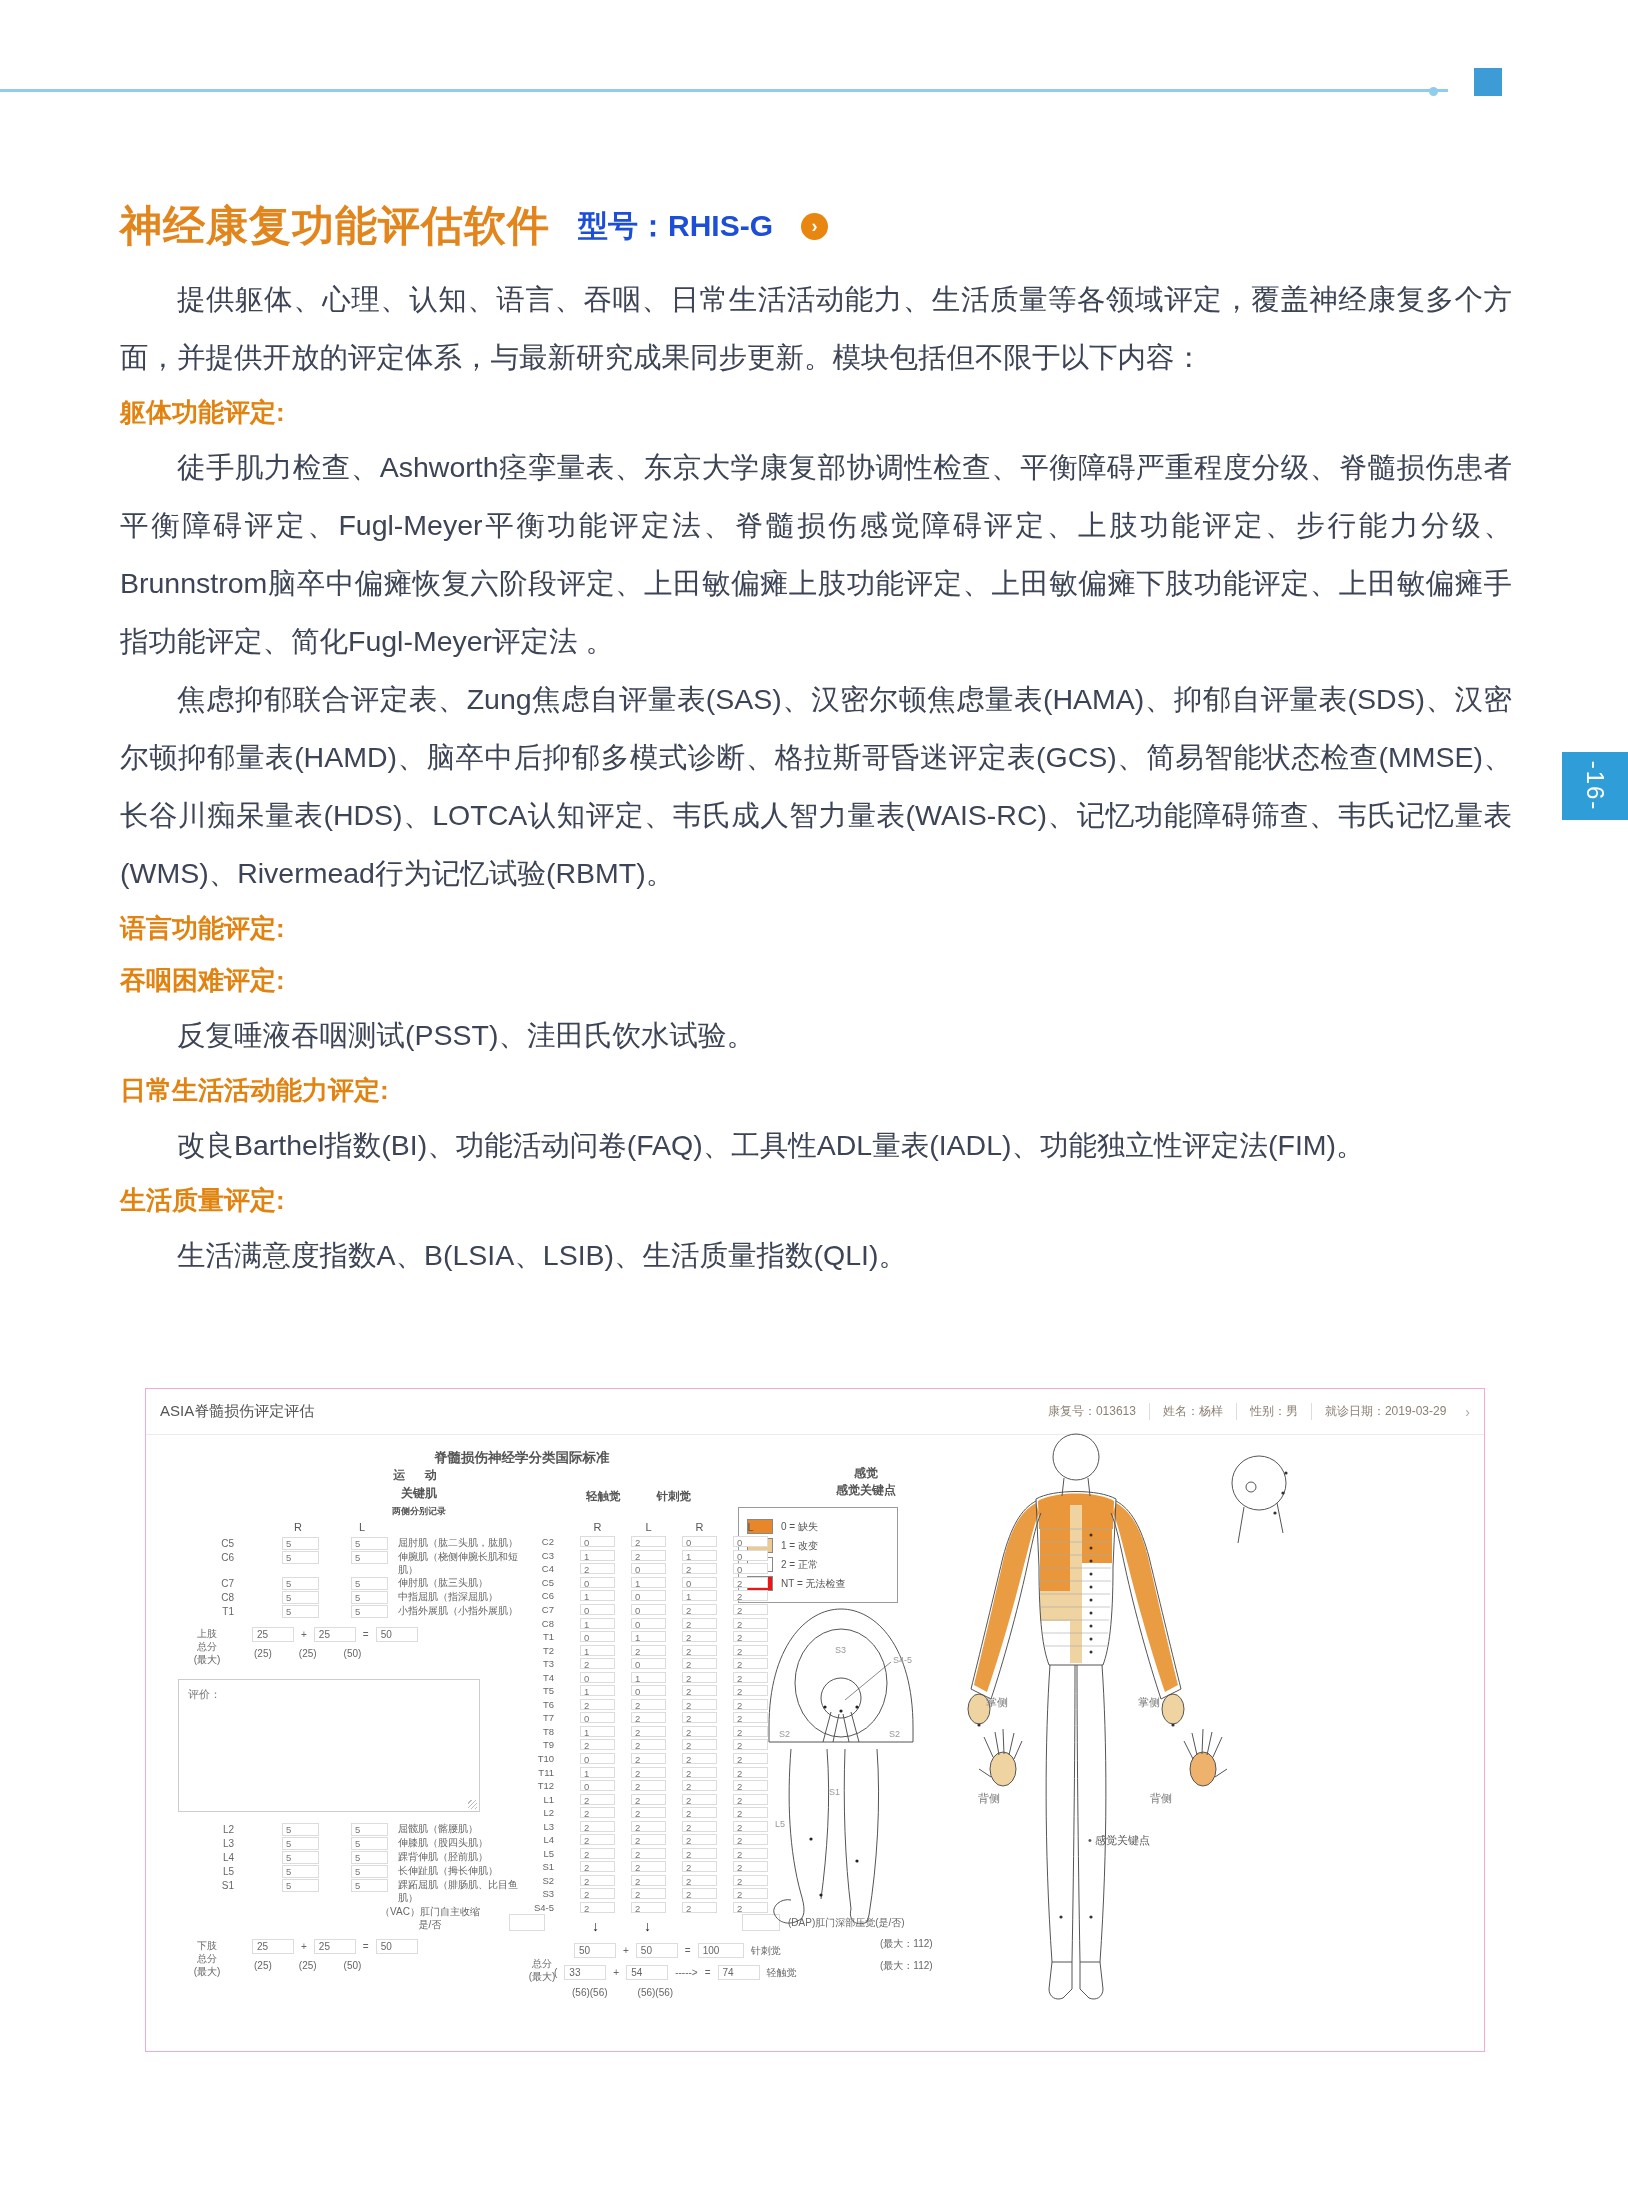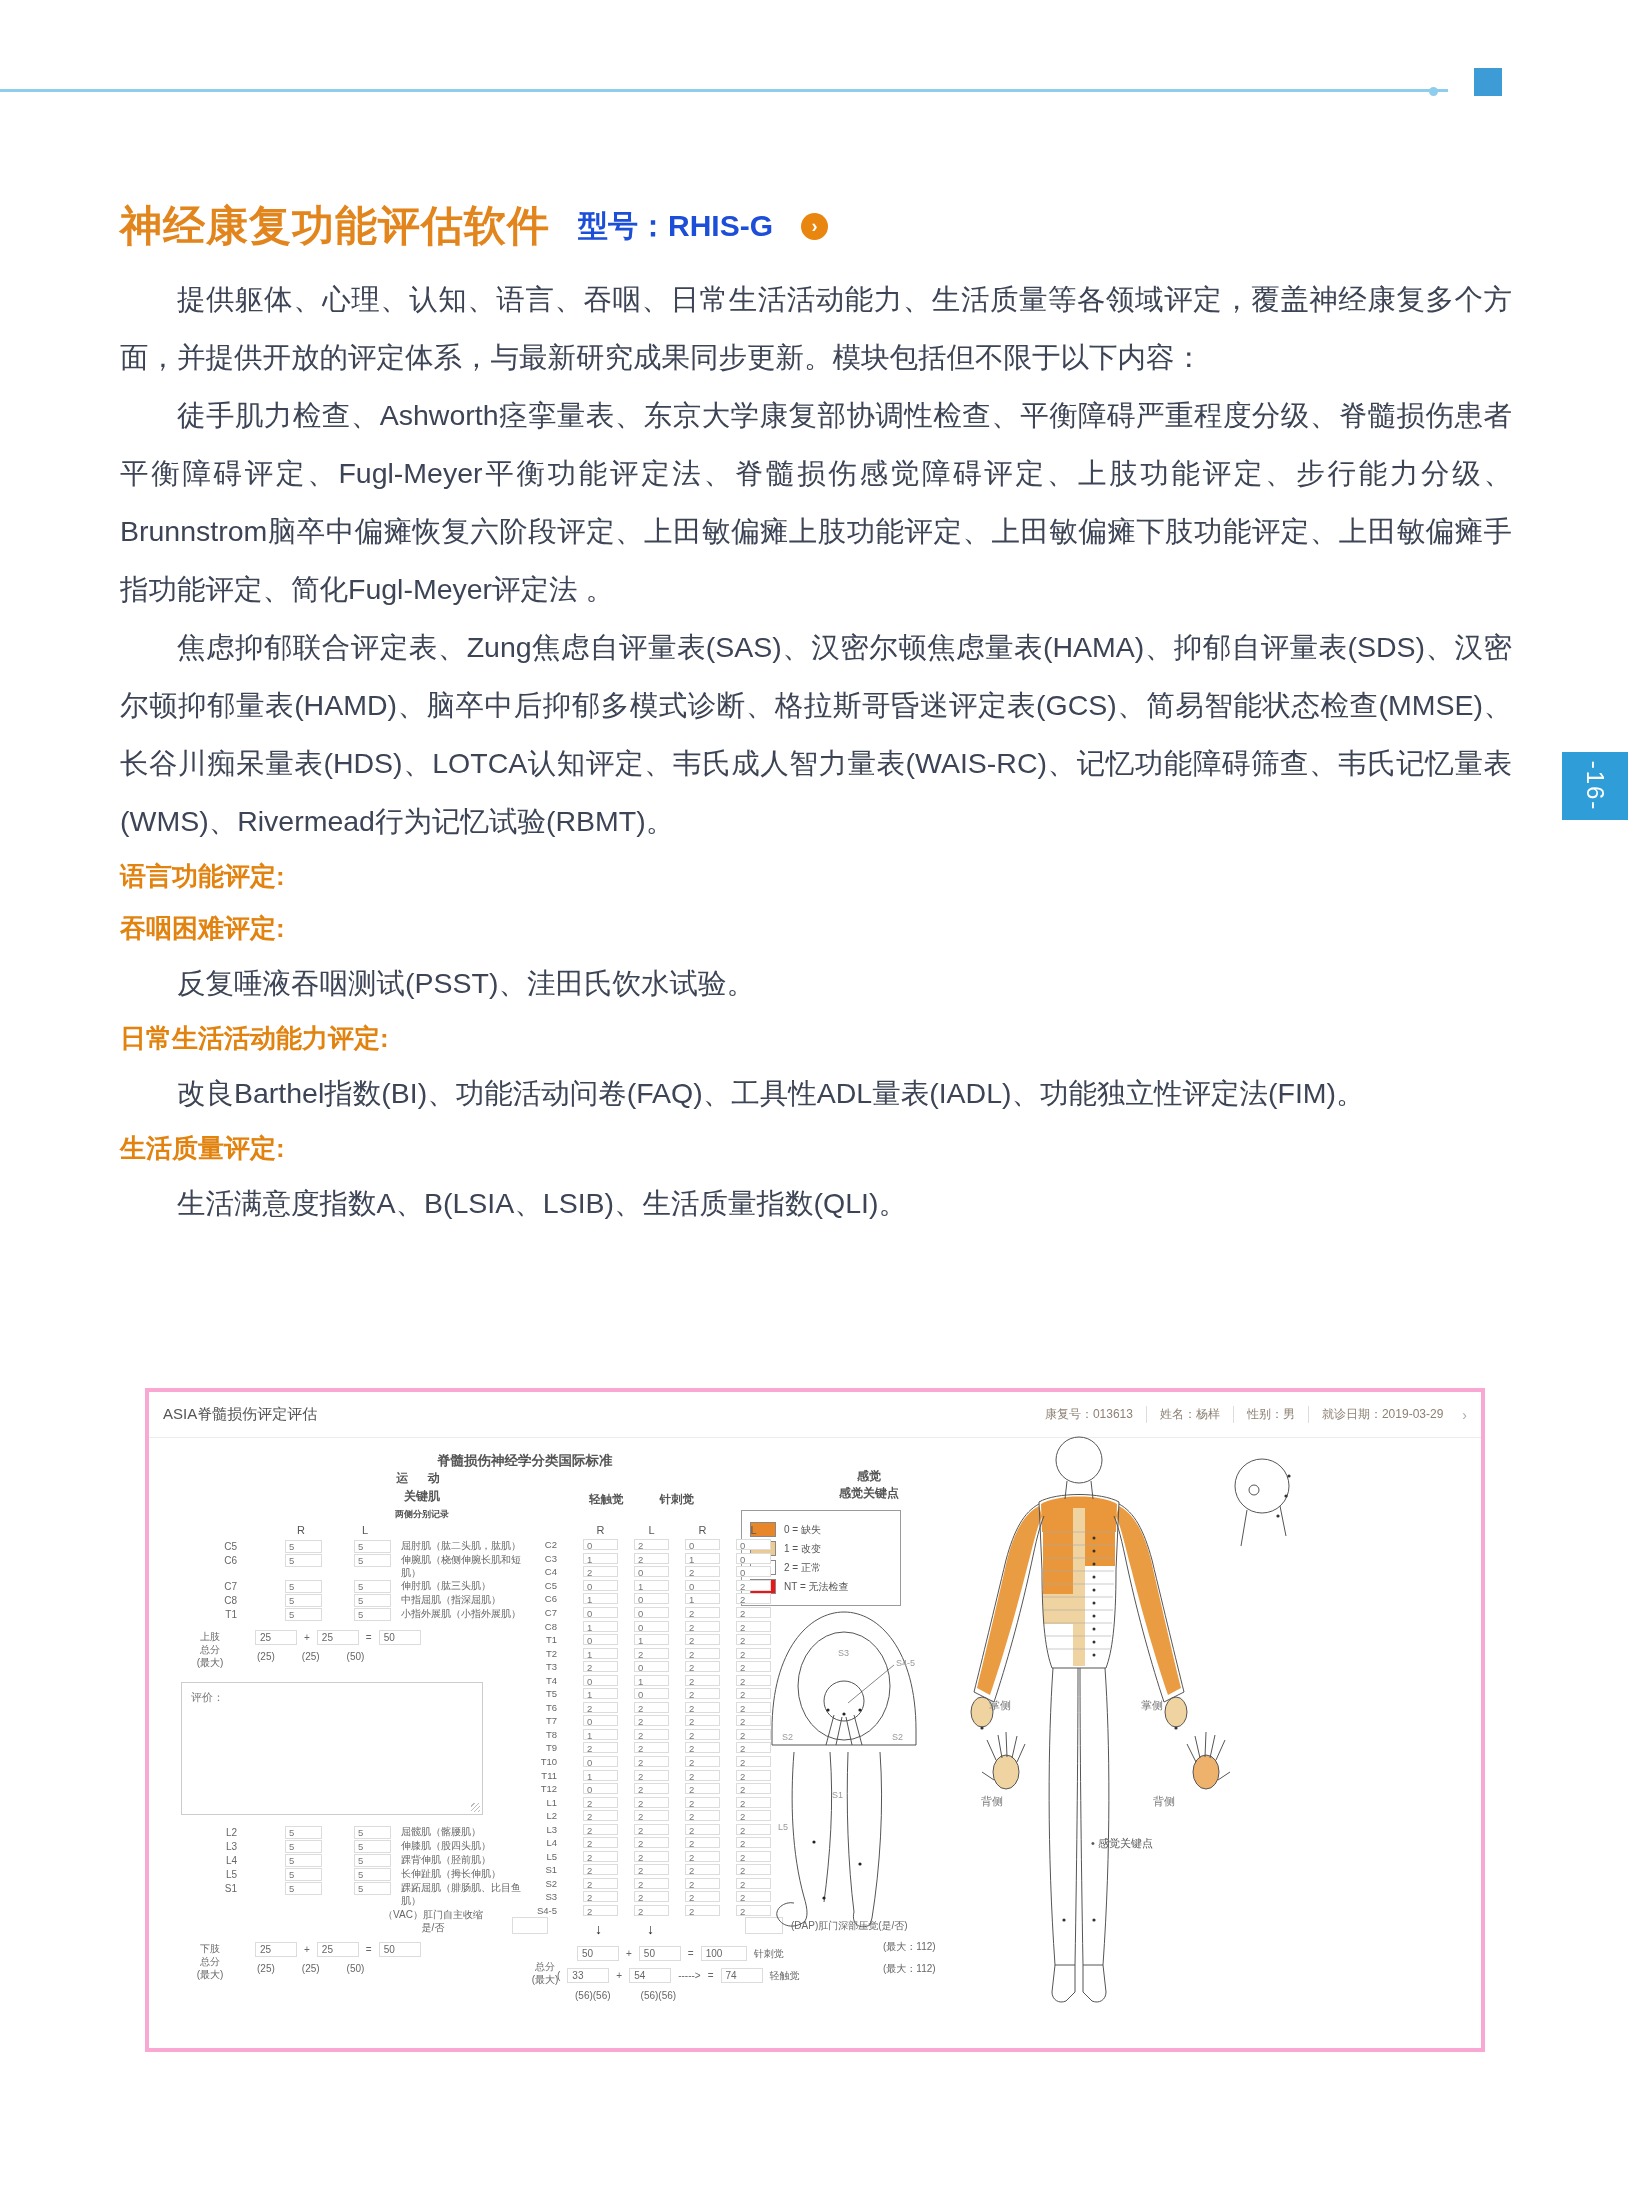--- a/index.html
+++ b/index.html
@@ -25,21 +25,21 @@
   .go-icon{
     width:27px;height:27px;border-radius:50%;background:#e8860f;color:#fff;
     display:inline-flex;align-items:center;justify-content:center;
     font-size:18px;font-weight:bold;line-height:1;cursor:pointer;
   }
   .para{font-size:28.5px;line-height:58px;text-align:justify;text-indent:2em;margin:0;}
   .sec-heading{font-size:26px;font-weight:bold;color:#e2820f;line-height:52px;margin:0;}
   
   .panel{
     position:absolute;left:145px;top:1388px;width:1340px;height:664px;
-    background:#fff;border:4px solid #f9a8d4;box-sizing:border-box;color:#666;
+    background:#fff;border:1px solid #f9a8d4;box-sizing:border-box;color:#666;
   }
   .panel-header{
     height:45px;display:flex;align-items:center;padding:0 14px;
     border-bottom:1px solid #ececec;
   }
   .panel-title{font-size:15px;color:#555;}
   .patient{margin-left:auto;display:flex;align-items:center;}
   .p-item{font-size:12px;color:#8d8174;padding:0 13px;white-space:nowrap;}
   .p-item + .p-item{border-left:1px solid #ddd;}
   .p-chevron{font-size:14px;color:#aaa;margin-left:6px;cursor:pointer;}
@@ -120,20 +120,21 @@
 <div class="doc">
   <div class="title-row">
     <span class="doc-title">神经康复功能评估软件</span>
     <span class="doc-model">型号：RHIS-G</span>
     <span class="go-icon">›</span>
   </div>
   <p class="para">提供躯体、心理、认知、语言、吞咽、日常生活活动能力、生活质量等各领域评定，覆盖神经康复多个方面，并提供开放的评定体系，与最新研究成果同步更新。模块包括但不限于以下内容：</p>
   <div>
 
   <div class="section">
+      <div class="sec-heading">躯体功能评定:</div>
       <p class="para">徒手肌力检查、Ashworth痉挛量表、东京大学康复部协调性检查、平衡障碍严重程度分级、脊髓损伤患者平衡障碍评定、Fugl-Meyer平衡功能评定法、脊髓损伤感觉障碍评定、上肢功能评定、步行能力分级、Brunnstrom脑卒中偏瘫恢复六阶段评定、上田敏偏瘫上肢功能评定、上田敏偏瘫下肢功能评定、上田敏偏瘫手指功能评定、简化Fugl-Meyer评定法 。</p>
     </div>
       <div class="section">
       <p class="para">焦虑抑郁联合评定表、Zung焦虑自评量表(SAS)、汉密尔顿焦虑量表(HAMA)、抑郁自评量表(SDS)、汉密尔顿抑郁量表(HAMD)、脑卒中后抑郁多模式诊断、格拉斯哥昏迷评定表(GCS)、简易智能状态检查(MMSE)、长谷川痴呆量表(HDS)、LOTCA认知评定、韦氏成人智力量表(WAIS-RC)、记忆功能障碍筛查、韦氏记忆量表(WMS)、Rivermead行为记忆试验(RBMT)。</p>
     </div>
       <div class="section">
       <div class="sec-heading">语言功能评定:</div>
     </div>
       <div class="section">
       <div class="sec-heading">吞咽困难评定:</div>

